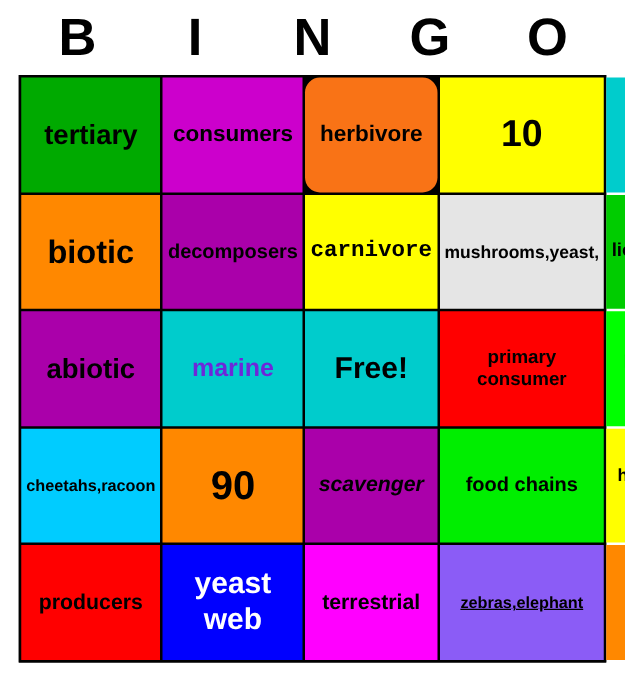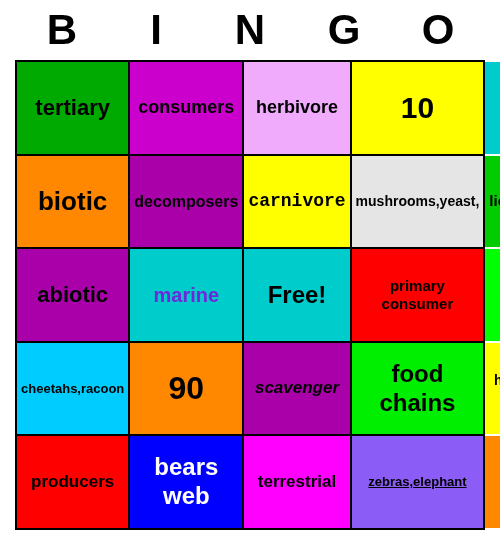--- a/index.html
+++ b/index.html
@@ -60,21 +60,21 @@
     <span class="header-letter">O</span>
   </div>
 
 <div id="bingo-grid">
 <div class="cell" style="background-color: rgb(0, 170, 0); color: black; text-align: right;">
       <span class="cell-text" style="font-size: 22px;">tertiary</span>
     </div>
     <div class="cell" style="background-color: rgb(204, 0, 204); color: black;">
       <span class="cell-text" style="font-size: 18px;">consumers</span>
     </div>
-    <div class="cell" style="background-color: #f0abfc; color: black;">
+    <div class="cell" style="background-color: #f97316; color: black; border-radius: 12px;">
       <span class="cell-text" style="font-size: 18px;">herbivore</span>
     </div>
     <div class="cell" style="background-color: rgb(255, 255, 0); color: black;">
       <span class="cell-text" style="font-size: 30px;">10</span>
     </div>
     <div class="cell" style="background-color: rgb(0, 204, 204); color: black;">
       <span class="cell-text" style="font-size: 28px;">sun</span>
     </div>
     <div class="cell" style="background-color: rgb(255, 136, 0); color: black;">
       <span class="cell-text" style="font-size: 26px;">biotic</span>
@@ -109,30 +109,30 @@
     <div class="cell" style="background-color: rgb(0, 204, 255); color: black;">
       <span class="cell-text" style="font-size: 13px;">cheetahs,racoon</span>
     </div>
     <div class="cell" style="background-color: rgb(255, 136, 0); color: black;">
       <span class="cell-text" style="font-size: 32px;">90</span>
     </div>
     <div class="cell" style="background-color: rgb(170, 0, 170); color: black; font-style: italic;">
       <span class="cell-text" style="font-size: 17px;">scavenger</span>
     </div>
     <div class="cell" style="background-color: rgb(0, 238, 0); color: black;">
-      <span class="cell-text" style="font-size: 24px;">food chains</span>
+      <span class="cell-text" style="font-size: 16px;">food chains</span>
     </div>
     <div class="cell" style="background-color: rgb(255, 255, 0); color: black;">
       <span class="cell-text" style="font-size: 14px;">humans bears skunk</span>
     </div>
     <div class="cell" style="background-color: rgb(255, 0, 0); color: black;">
       <span class="cell-text" style="font-size: 17px;">producers</span>
     </div>
     <div class="cell" style="background-color: rgb(0, 0, 255); color: white;">
-      <span class="cell-text" style="font-size: 24px;">bears web</span>
+      <span class="cell-text" style="font-size: 24px;">yeast web</span>
     </div>
     <div class="cell" style="background-color: rgb(255, 0, 255); color: black; align-items: center;">
       <span class="cell-text" style="font-size: 17px;">terrestrial</span>
     </div>
     <div class="cell" style="background-color: #8b5cf6; color: black; text-decoration: underline;">
       <span class="cell-text" style="font-size: 13px;">zebras,elephant</span>
     </div>
     <div class="cell" style="background-color: rgb(255, 136, 0); color: black;">
       <span class="cell-text" style="font-size: 18px;">omnivore</span>
     </div>

